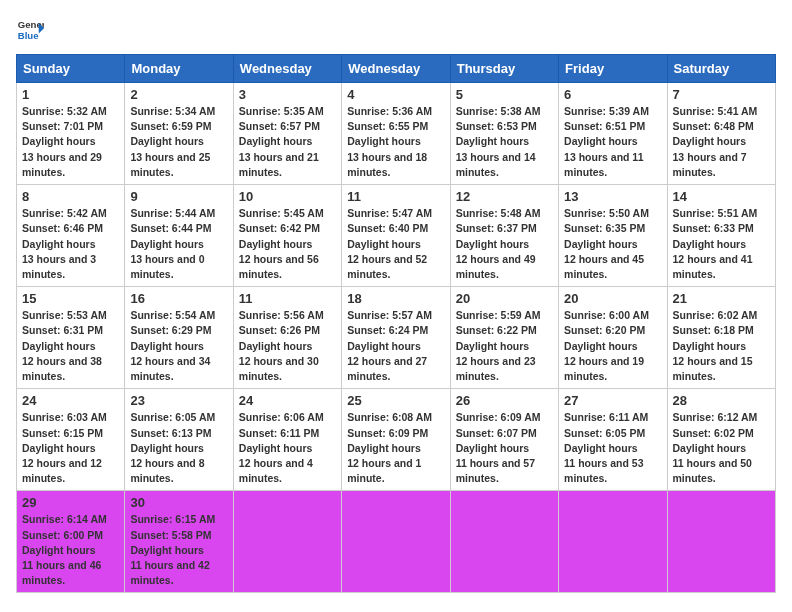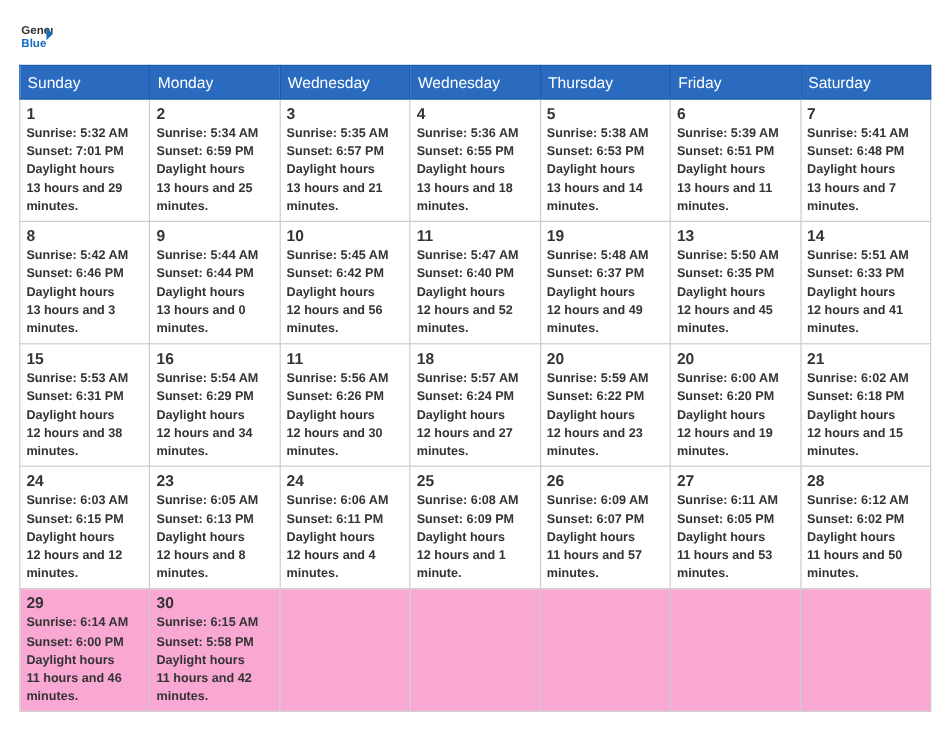--- a/index.html
+++ b/index.html
@@ -41,37 +41,37 @@
       width: 100%;
       border-collapse: collapse;
       table-layout: fixed;
     }
     th {
       background-color: #2a6bbf;
       color: white;
       text-align: left;
       padding: 6px 6px;
       font-size: 13px;
-      font-weight: normal;
+      font-weight: bold;
       border: 1px solid #1a5aaf;
     }
     td {
       border: 1px solid #ccc;
       vertical-align: top;
       padding: 4px 5px;
       font-size: 10.5px;
       color: #333;
       height: 78px;
       background: #fff;
     }
     td.empty {
       background: #f5f5f5;
     }
     td.last-row {
-      background: #f9a8d4;
+      background: #d946ef;
     }
     .day-num {
       font-size: 13px;
       font-weight: bold;
       display: block;
       margin-bottom: 2px;
     }
     .day-info {
       line-height: 1.45;
       font-size: 10.5px;
@@ -149,21 +149,21 @@
         </td>
         <td>
           <span class="day-num">10</span>
 <div class="day-info">Sunrise: 5:45 AM<br>Sunset: 6:42 PM<br>Daylight hours<br>12 hours and 56 minutes.</div>
         </td>
         <td>
           <span class="day-num">11</span>
 <div class="day-info">Sunrise: 5:47 AM<br>Sunset: 6:40 PM<br>Daylight hours<br>12 hours and 52 minutes.</div>
         </td>
         <td>
-          <span class="day-num">19</span>
+          <span class="day-num">12</span>
 <div class="day-info">Sunrise: 5:48 AM<br>Sunset: 6:37 PM<br>Daylight hours<br>12 hours and 49 minutes.</div>
         </td>
         <td>
           <span class="day-num">13</span>
 <div class="day-info">Sunrise: 5:50 AM<br>Sunset: 6:35 PM<br>Daylight hours<br>12 hours and 45 minutes.</div>
         </td>
         <td>
           <span class="day-num">14</span>
 <div class="day-info">Sunrise: 5:51 AM<br>Sunset: 6:33 PM<br>Daylight hours<br>12 hours and 41 minutes.</div>
         </td>

